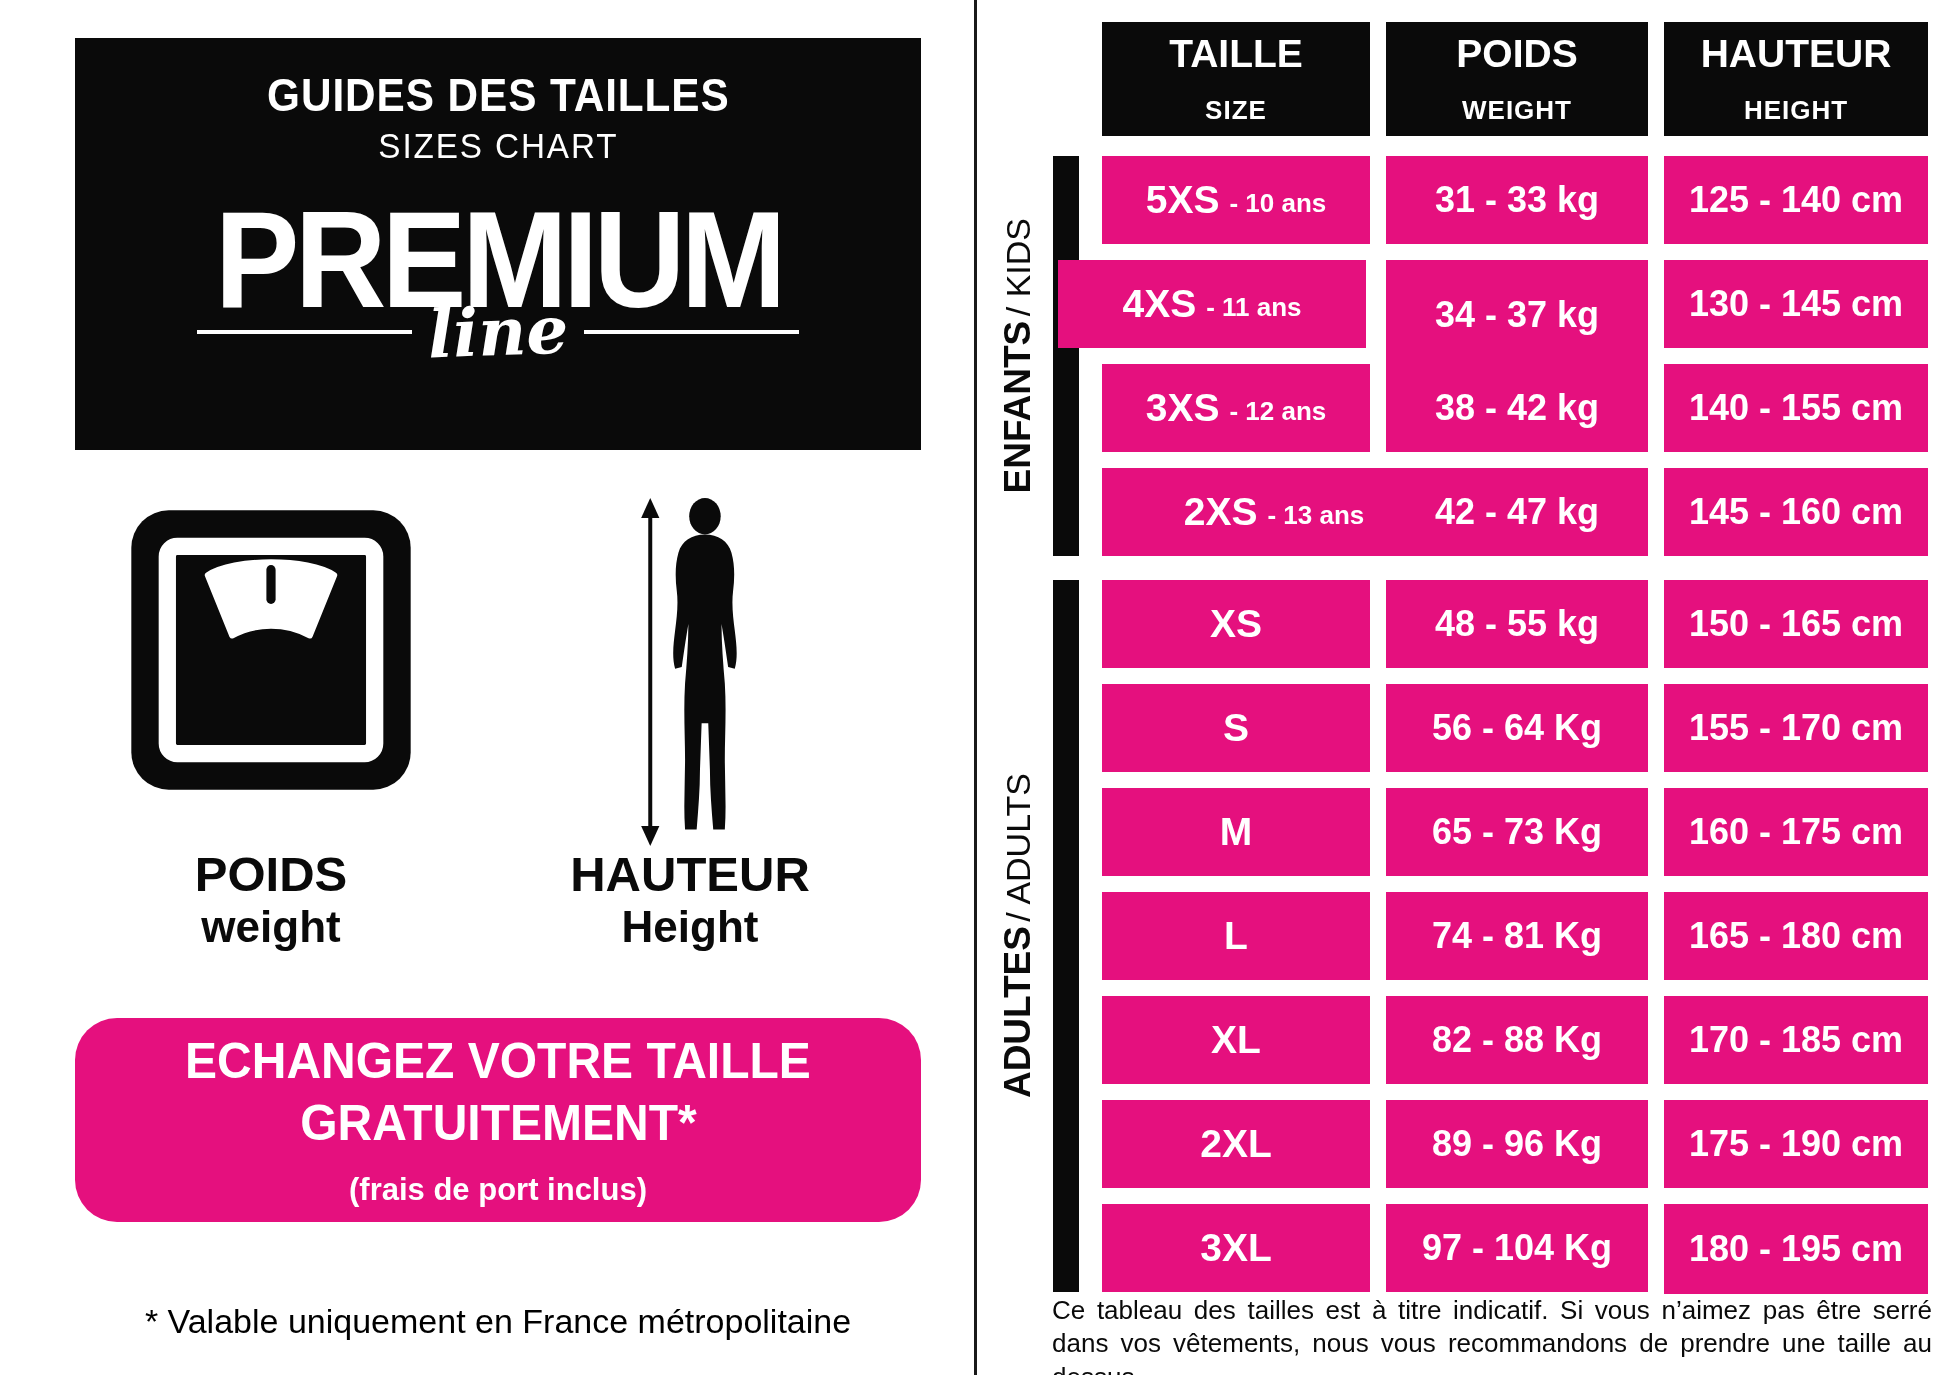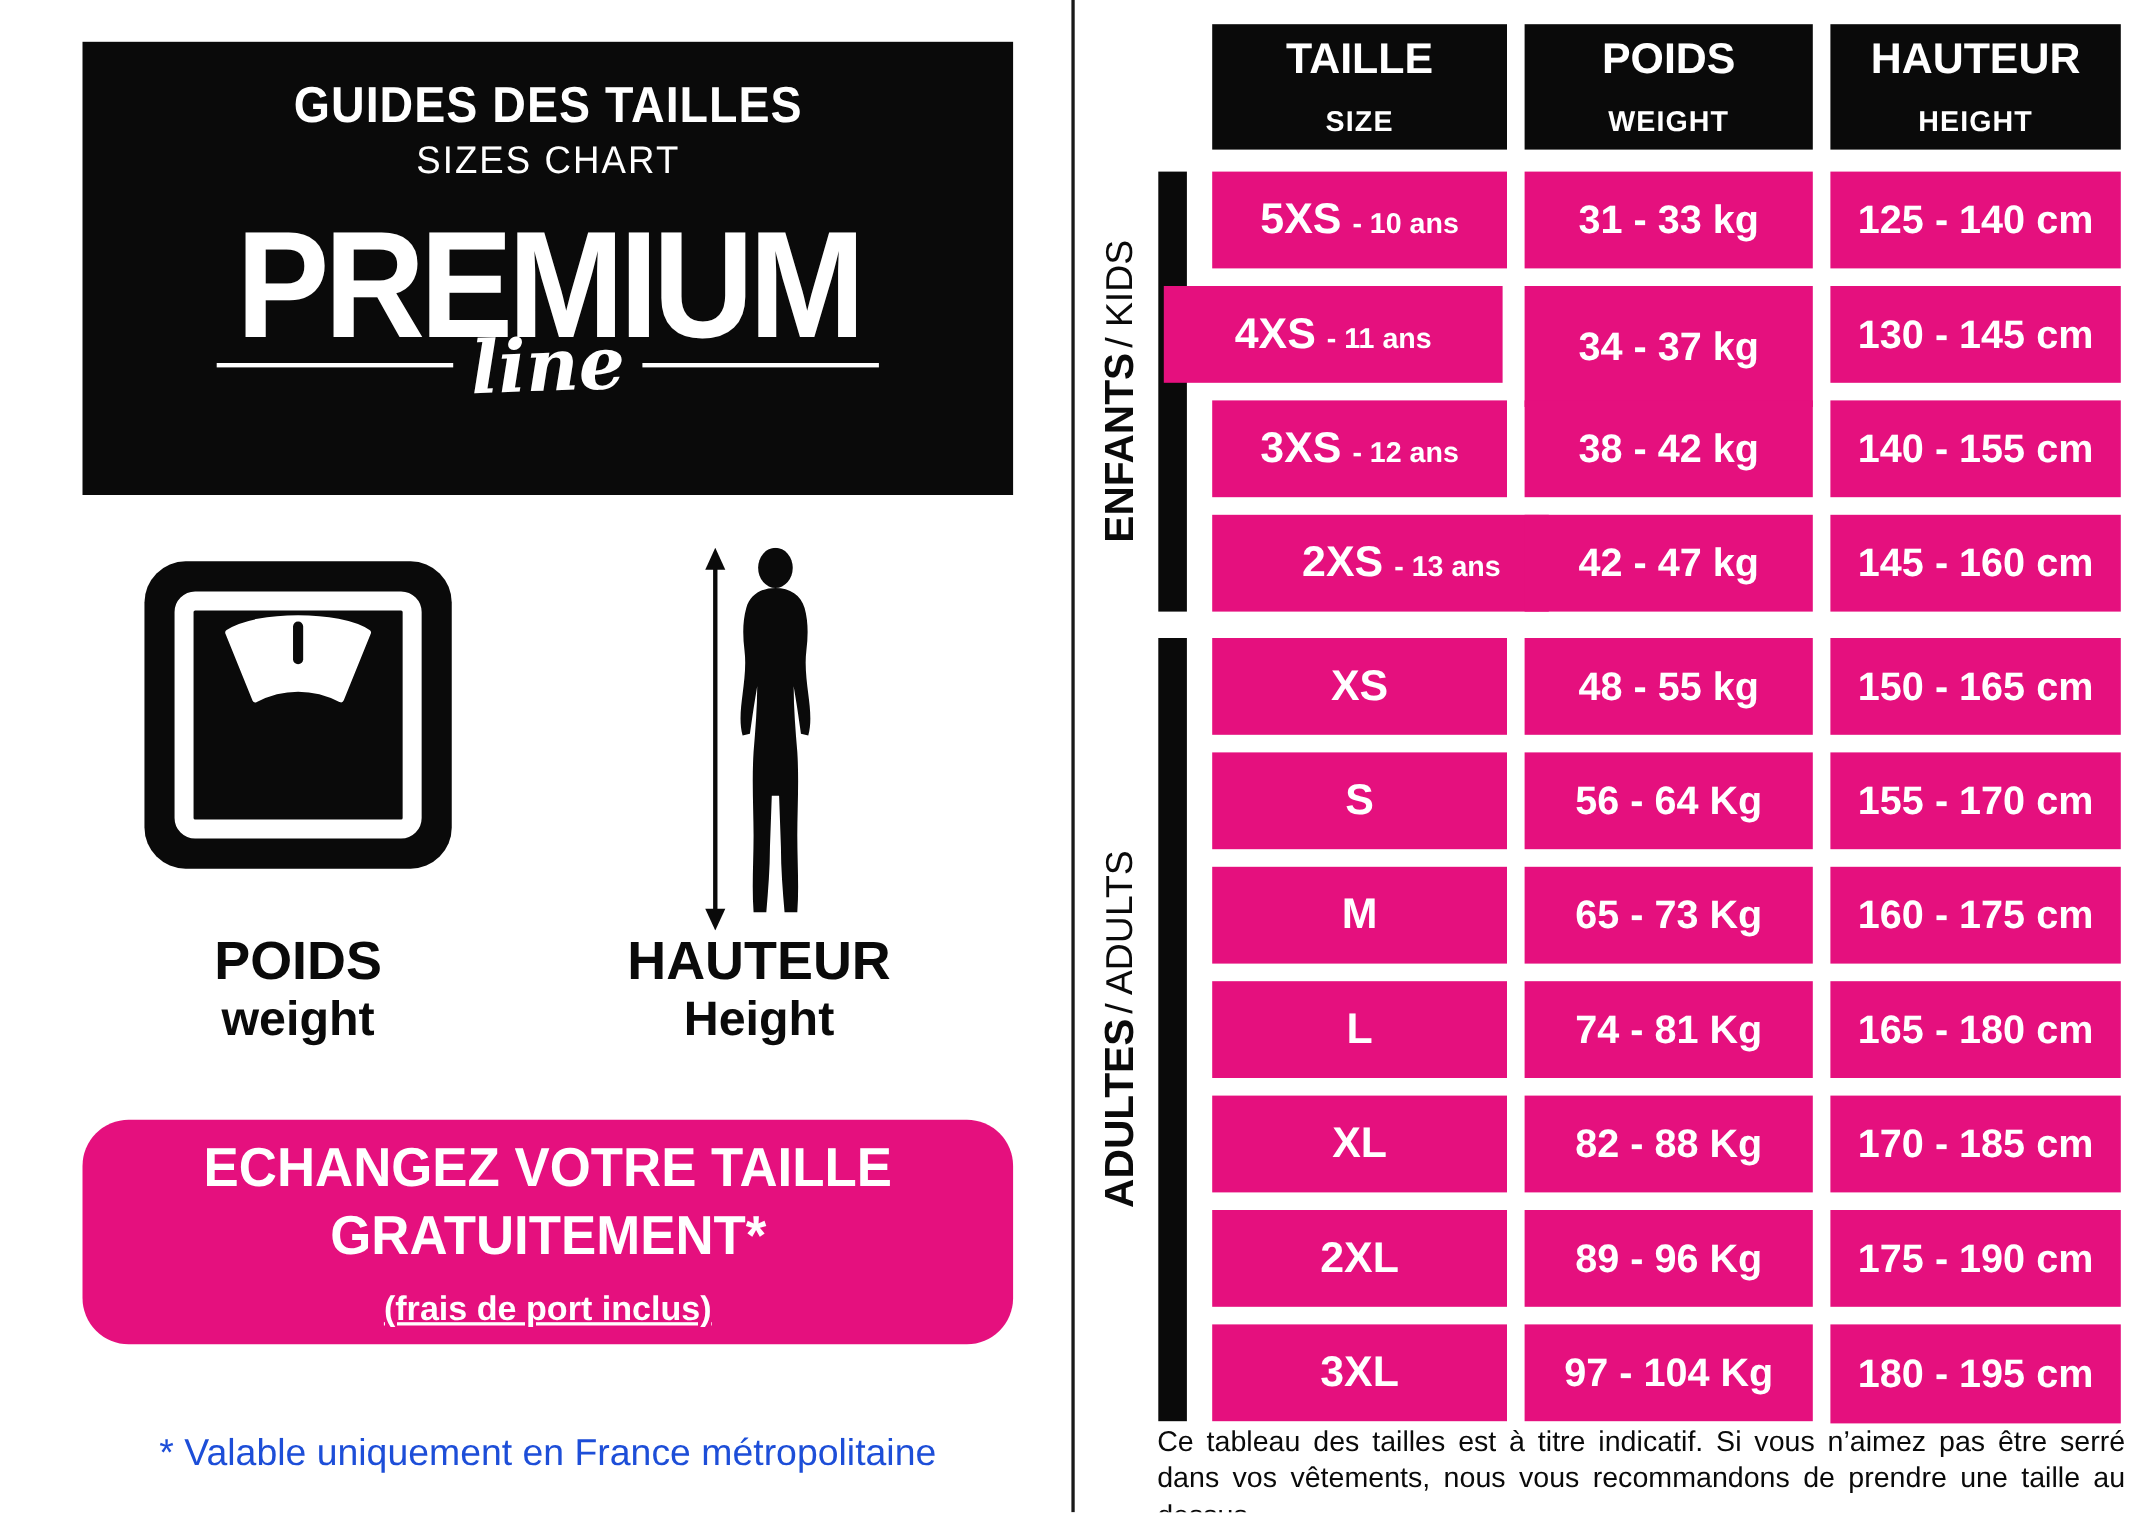--- a/index.html
+++ b/index.html
@@ -30,24 +30,24 @@
   .measure-label .fr{font-size:49px; font-weight:bold; line-height:1.15;}
   .measure-label .en{font-size:44px; font-weight:bold; line-height:1.15;}
   #label-poids{left:126px; top:846px; width:290px;}
   #label-hauteur{left:520px; top:846px; width:340px;}
   .pink-banner{
     position:absolute; left:75px; top:1018px; width:846px; height:204px;
     background:#e5107e; border-radius:42px; color:#fff;
     display:flex; flex-direction:column; align-items:center; justify-content:center; gap:4px;
   }
   .pink-banner .l1,.pink-banner .l2{font-size:50px; font-weight:bold; letter-spacing:0; transform:scaleX(.96); white-space:nowrap;}
-  .pink-banner .l3{font-size:31px; font-weight:bold; margin-top:16px;text-decoration:underline;}
+  .pink-banner .l3{font-size:31px; font-weight:bold; margin-top:16px;}
   .footnote{
     position:absolute; left:75px; top:1302px; width:846px; text-align:center;
-    font-size:34px; color:#1d4ed8;
+    font-size:34px; color:#000000;
   }
   
   .divider{position:absolute; left:974px; top:0; width:3px; height:1375px; background:#191919;}
   
   .header-box{
     position:absolute; top:22px; height:114px; background:#0a0a0a; color:#fff;
     display:flex; flex-direction:column; align-items:center; justify-content:center; gap:19px;
   }
   .header-box .fr{font-size:39px; font-weight:bold;}
   .header-box .en{font-size:26px; font-weight:bold; letter-spacing:1px;}

